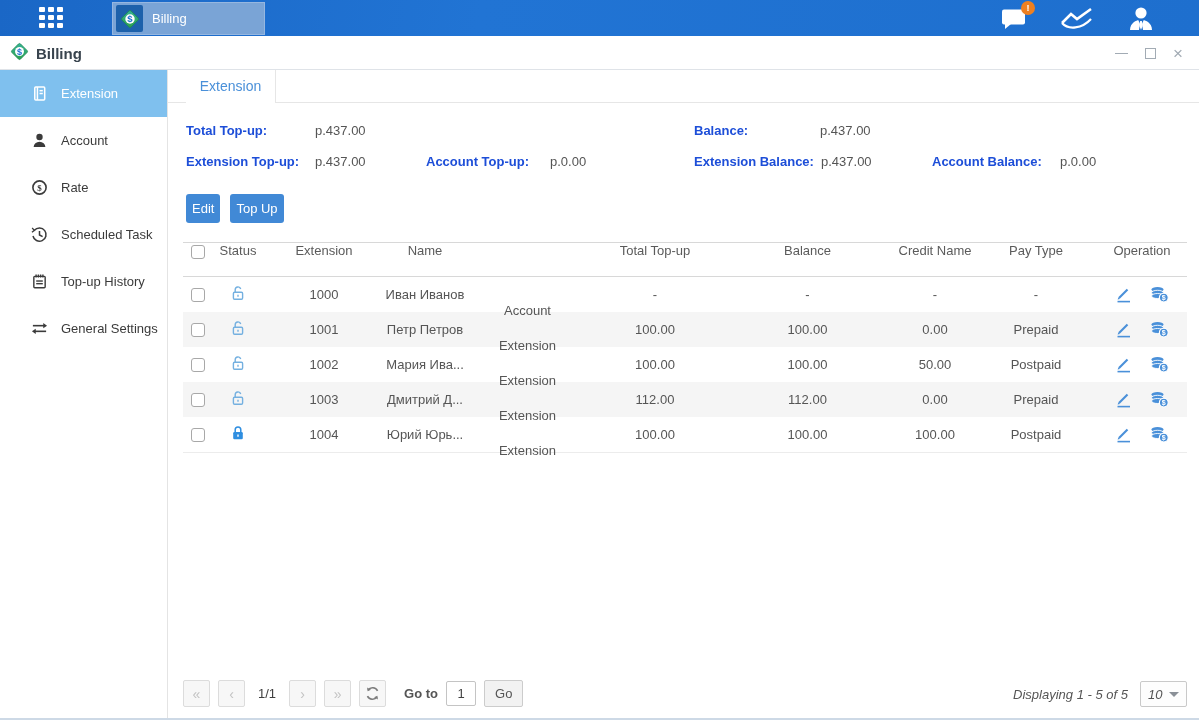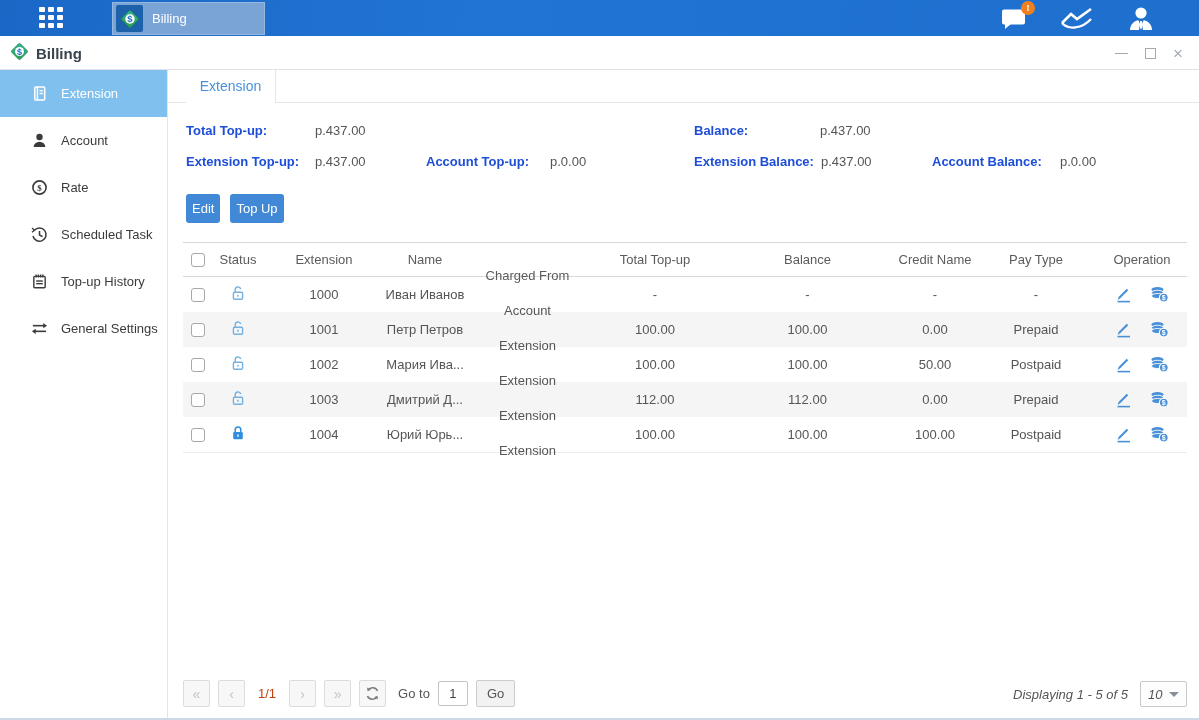--- a/index.html
+++ b/index.html
@@ -59,41 +59,41 @@
   .summary .lbl { position:absolute; font-weight:bold; color:#1d4ed8; white-space:nowrap; }
   .summary .val { position:absolute; color:#555; white-space:nowrap; }
   .r1 { top:9px; } .r2 { top:40px; }
 
   .actions { position:absolute; top:124px; left:18px; display:flex; gap:10px; }
   .btn-primary { background:#4189d6; color:#fff; border:none; border-radius:3px; height:29px;
                  padding:0 6px; font-size:13px; font-family:inherit; cursor:pointer; }
 
   
   .table { position:absolute; left:15px; top:172px; width:1004px; font-size:13px; color:#555; }
-  .thead { display:flex; align-items:center; height:35px; border-top:1px solid #d8d8d8;
+  .thead { display:flex; height:35px; border-top:1px solid #d8d8d8;
            border-bottom:1px solid #d8d8d8; color:#5b5b5b; }
   .trow { display:flex; align-items:center; height:35px; }
   .trow.alt { background:#f5f5f5; }
   .tbody { border-bottom:1px solid #ececec; }
   .c { text-align:center; overflow:hidden; white-space:nowrap; }
   .c0{width:30px;} .c1{width:50px;} .c2{width:122px;} .c3{width:80px;} .c4{width:125px;margin-top:32px;}
   .c5{width:130px;} .c6{width:175px;} .c7{width:80px;} .c8{width:122px;} .c9{width:90px;}
   .checkbox { width:14px; height:14px; border:1px solid #a8a8a8; border-radius:3px; background:#fff;
               display:inline-block; vertical-align:middle; cursor:pointer; }
   .ops { display:flex; justify-content:center; align-items:center; gap:18px; }
   .ops svg { cursor:pointer; }
 
   
   .paging { position:absolute; left:15px; bottom:13px; display:flex; align-items:center; gap:8px;
             font-size:13px; color:#555; }
   .pg-btn { width:27px; height:27px; background:#f7f7f7; border:1px solid #dcdcdc; border-radius:2px;
             color:#c3c3c3; font-size:14px; display:flex; align-items:center; justify-content:center;
             cursor:pointer; }
-  .pg-ind { margin:0 5px; color:#c2410c; }
-  .goto-lbl { margin-left:4px; }
+  .pg-ind { margin:0 5px; color:#404040; }
+  .goto-lbl { margin-left:10px;font-weight:bold; }
   .goto-input { width:30px; height:25px; border:1px solid #c4c4c4; border-radius:2px; text-align:center;
                 font-size:13px; font-family:inherit; color:#444; }
   .go-btn { height:27px; padding:0 10px; background:#f2f2f2; border:1px solid #ccc; border-radius:2px;
             font-size:13px; font-family:inherit; color:#555; cursor:pointer; }
   .paging-right { position:absolute; right:12px; bottom:13px; display:flex; align-items:center; gap:12px;
                   font-size:13px; color:#555;font-style:italic; }
   .pagesize { width:47px; height:26px; border:1px solid #c9c9c9; border-radius:2px; background:#fdfdfd;
               display:flex; align-items:center; justify-content:space-between; padding:0 7px; cursor:pointer; }
   .caret { width:0; height:0; border-left:5px solid transparent; border-right:5px solid transparent;
            border-top:5px solid #8a9097; }

